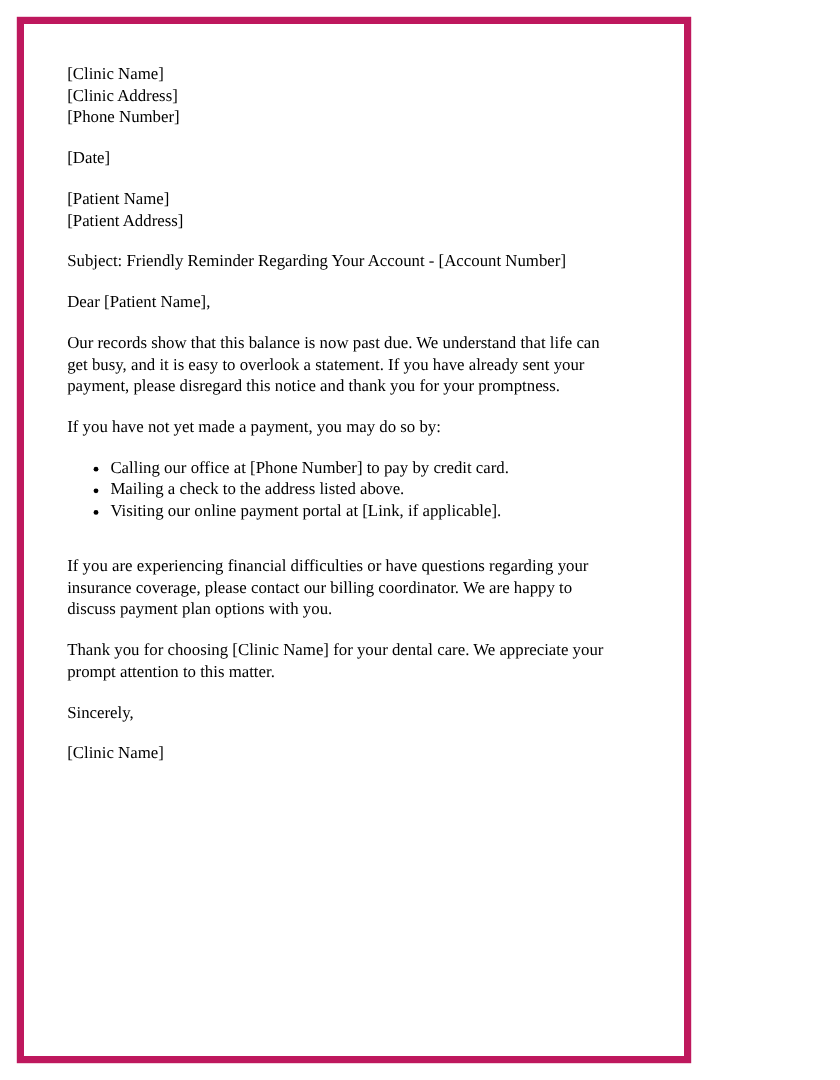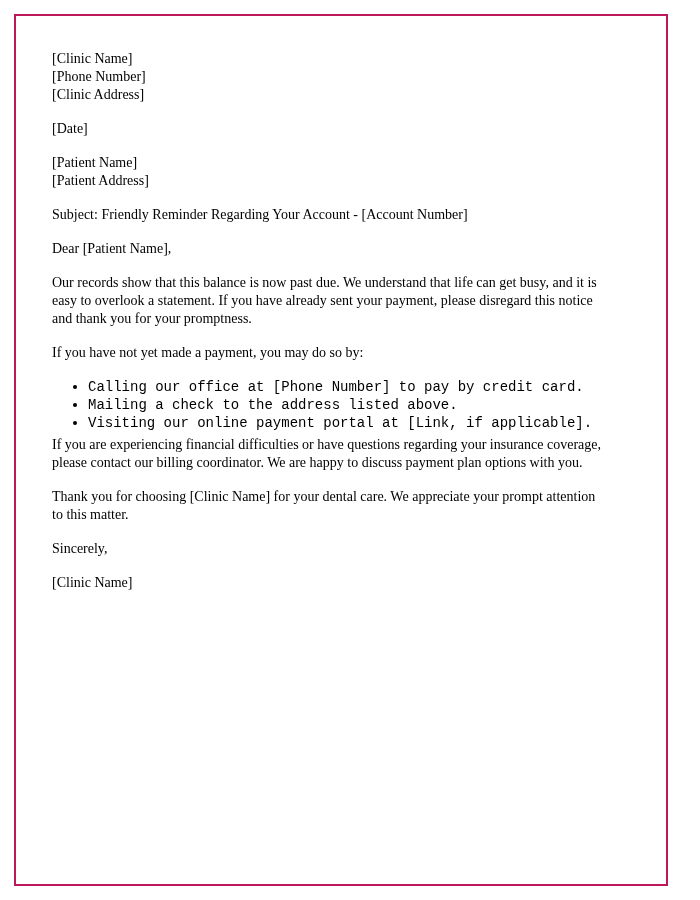--- a/index.html
+++ b/index.html
@@ -11,61 +11,60 @@
     width: 700px;
     height: 900px;
     position: relative;
     font-family: "Liberation Serif", serif;
     color: #000000;
   }
   .page {
     position: absolute;
     left: 14px;
     top: 14px;
-    width: 654px;
+    width: 562px;
     height: 872px;
     box-sizing: border-box;
-    border: 2px solid #be185d;
+    border: 6px solid #be185d;
     background: #ffffff;
     padding: 34px 46px 0 36px;
     overflow: hidden;
   }
   .line {
     font-size: 14px;
     line-height: 18px;
     white-space: pre-wrap;
   }
   .block {
     margin: 0 0 16px 0;
   }
   .para {
     margin: 0 18px 16px 0;
     font-size: 14px;
     line-height: 18px;
   }
   ul.bullets {
-    margin: 0 0 4px 0;
+    margin: 0 0 28px 0;
     padding: 0 0 0 36px;
     list-style-type: disc;
-    font-family: Liberation Mono, monospace;
   }
   ul.bullets li {
     font-size: 14px;
     line-height: 18px;
   }
 </style>
 </head>
 <body>
 
 <div class="page">
 
   <div class="block">
     <div class="line">[Clinic Name]</div>
+    <div class="line">[Clinic Address]</div>
     <div class="line">[Phone Number]</div>
-    <div class="line">[Clinic Address]</div>
   </div>
 
   <div class="block">
     <div class="line">[Date]</div>
   </div>
 
   <div class="block">
     <div class="line">[Patient Name]</div>
     <div class="line">[Patient Address]</div>
   </div>

